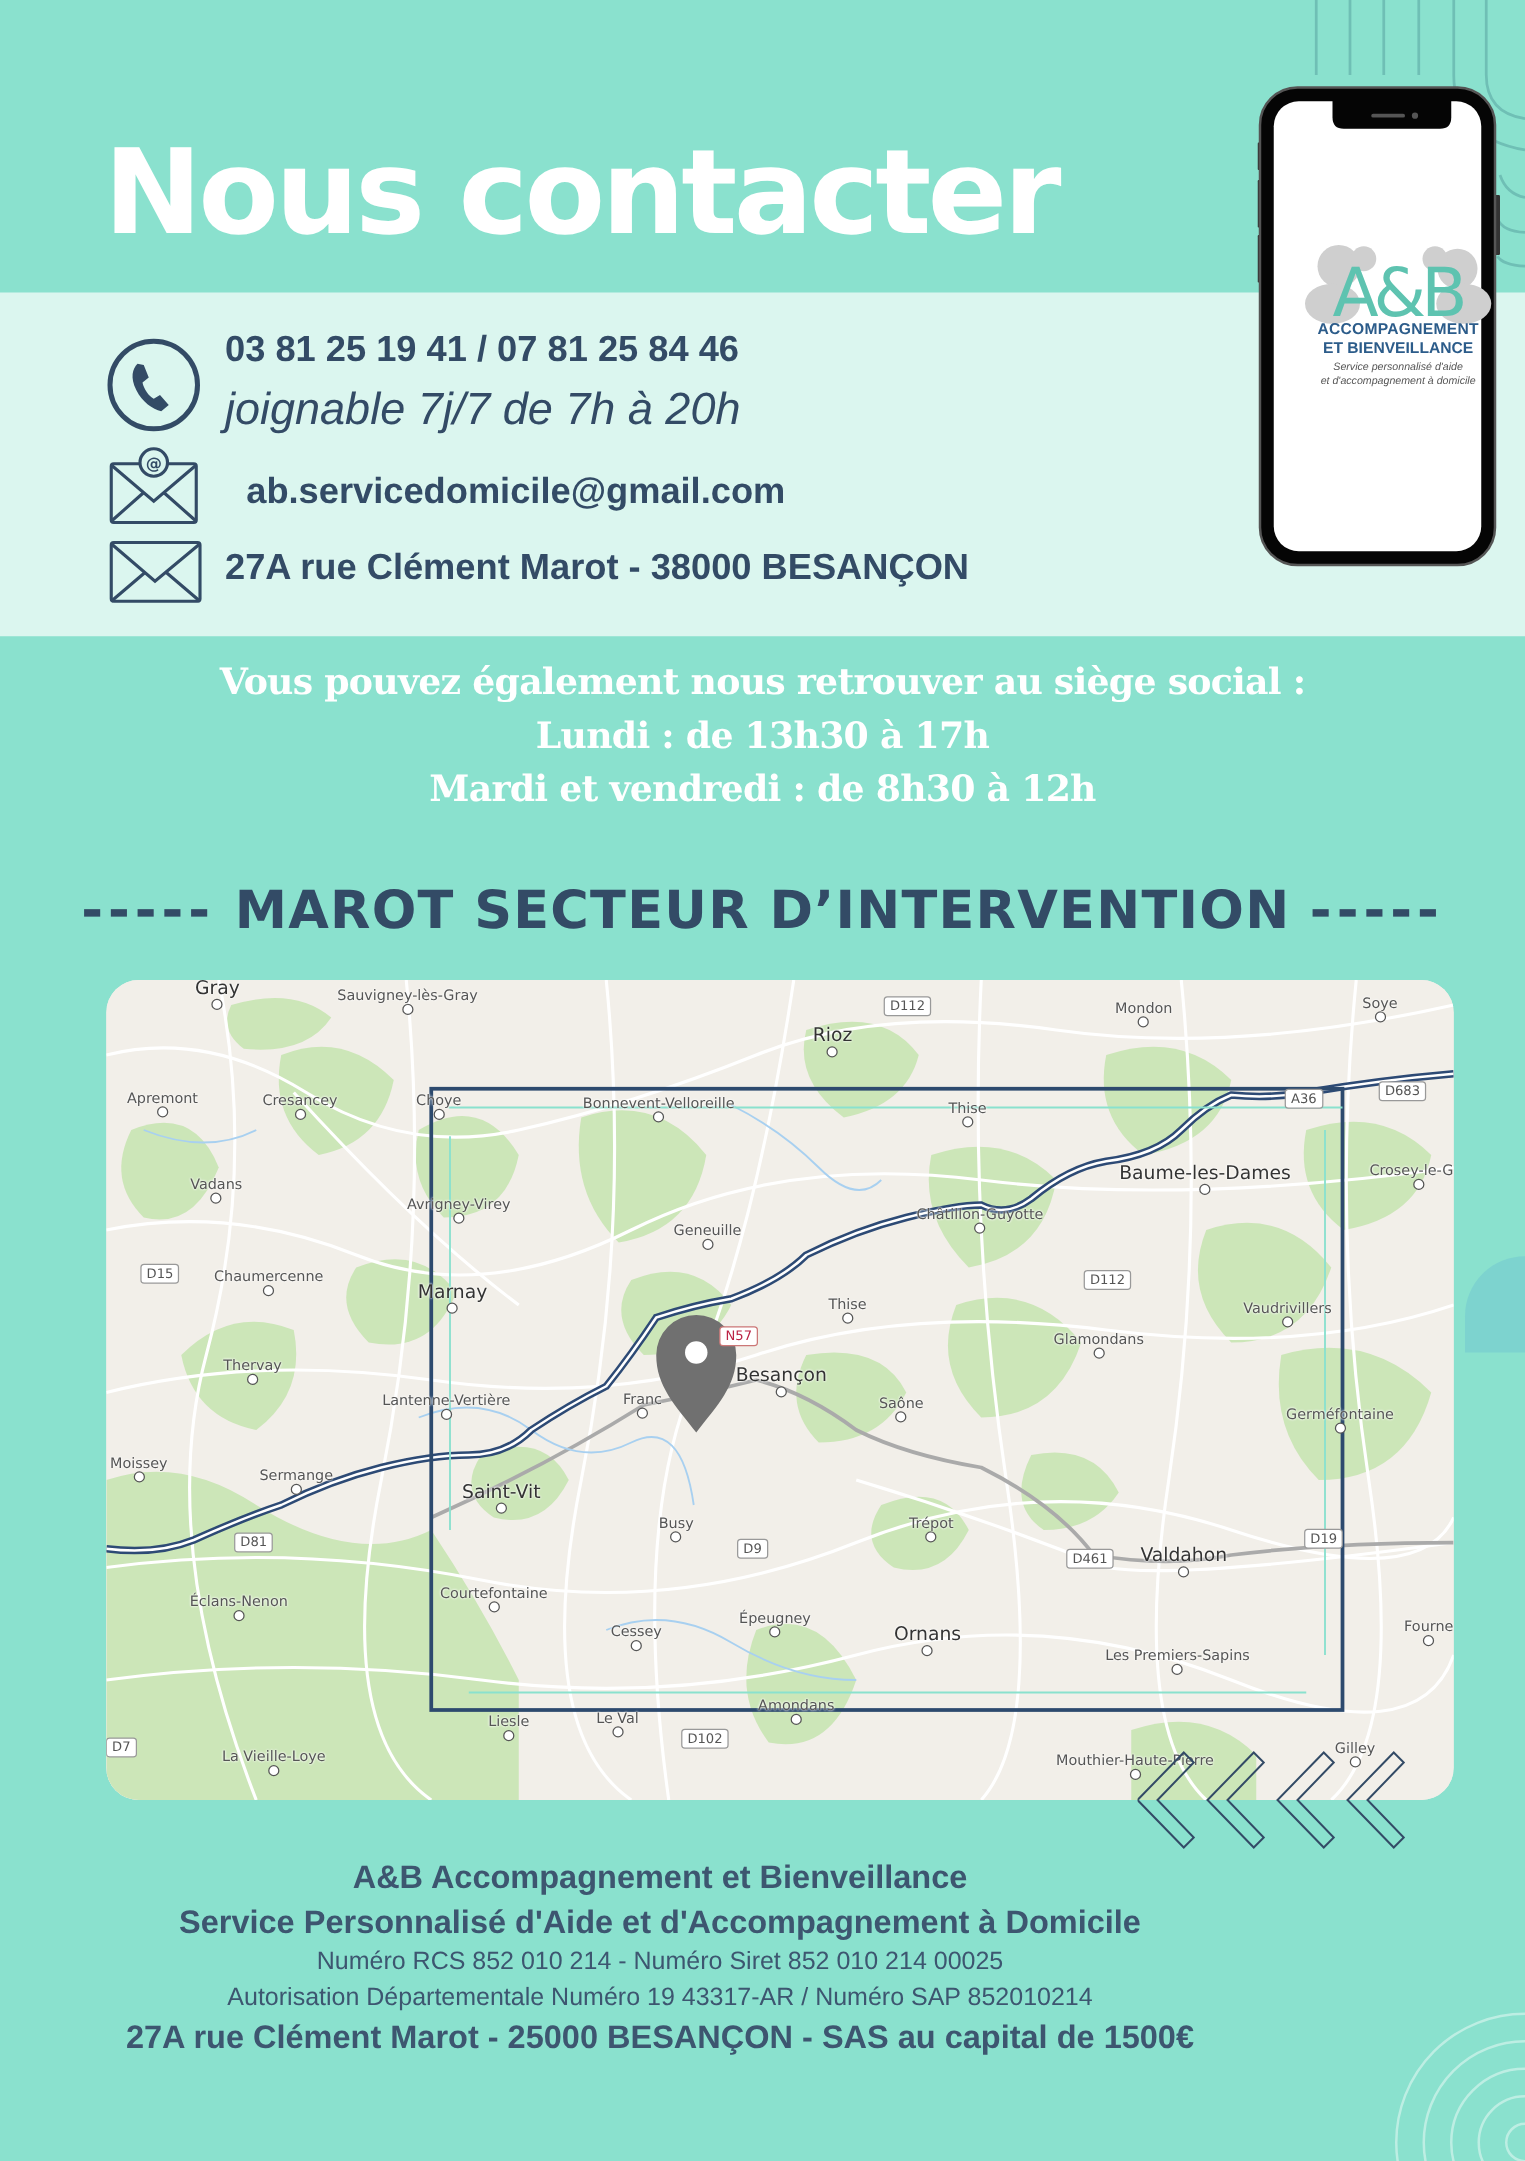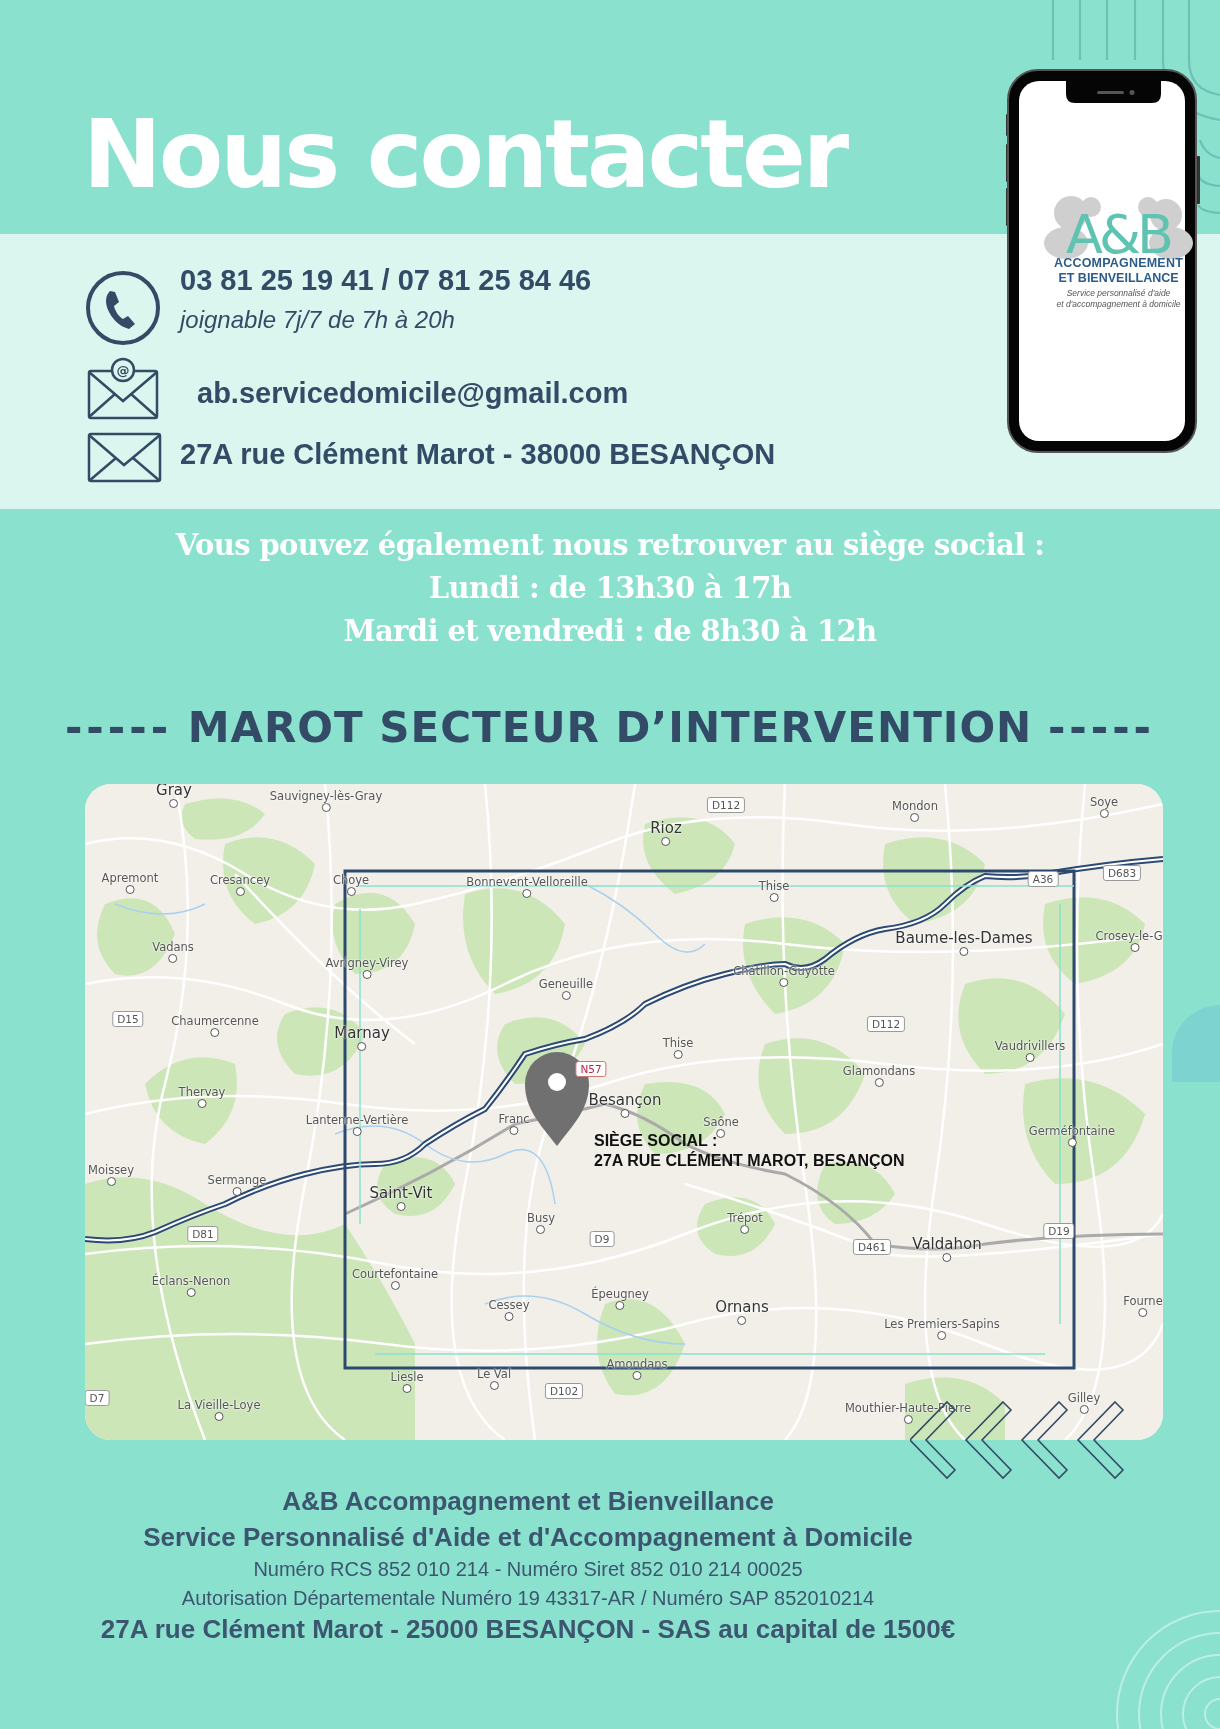--- a/index.html
+++ b/index.html
@@ -28,21 +28,21 @@
     background: #dbf6ef;
   }
   .contact-text {
     font-family: "Liberation Sans", sans-serif;
     font-weight: bold;
     color: #334b66;
     white-space: nowrap;
   }
   #phone-number { left: 180px; top: 264px; font-size: 29px; }
   #phone-hours {
-    left: 180px; top: 306px; font-size: 24px;
+    left: 180px; top: 306px; font-size: 36px;
     font-weight: normal; font-style: italic;
   }
   #email { left: 197px; top: 377px; font-size: 29px; }
   #address { left: 180px; top: 438px; font-size: 29px; }
 
   .icon-svg { position: absolute; }
 
   
   #deco-lines { left: 1030px; top: 0; width: 190px; height: 300px; }
   #phone-mock { left: 1006px; top: 68px; width: 194px; height: 386px; }
@@ -353,24 +353,20 @@
   <div class="road-badge" style="left:43px;top:235px">D15</div>
   <div class="road-badge" style="left:801px;top:240px">D112</div>
   <div class="road-badge red" style="left:506px;top:285px">N57</div>
   <div class="road-badge" style="left:517px;top:455px">D9</div>
   <div class="road-badge" style="left:787px;top:463px">D461</div>
   <div class="road-badge" style="left:974px;top:447px">D19</div>
   <div class="road-badge" style="left:118px;top:450px">D81</div>
   <div class="road-badge" style="left:479px;top:607px">D102</div>
   <div class="road-badge" style="left:12px;top:614px">D7</div>
 
-  <div id="siege-label">
-    <div>SIÈGE SOCIAL :</div>
-    <div>27A RUE CLÉMENT MAROT, BESANÇON</div>
-  </div>
 </div>
 
 <svg class="abs" style="left:910px;top:1400px" width="222" height="80" viewBox="0 0 222 80">
   <g fill="none" stroke="#334b66" stroke-width="1.6" stroke-linejoin="miter">
     <path d="M37 2 L45 10 L16 40 L45 70 L37 78 L0 40 Z"></path>
     <path d="M93 2 L101 10 L72 40 L101 70 L93 78 L56 40 Z"></path>
     <path d="M149 2 L157 10 L128 40 L157 70 L149 78 L112 40 Z"></path>
     <path d="M205 2 L213 10 L184 40 L213 70 L205 78 L168 40 Z"></path>
   </g>
 </svg>

